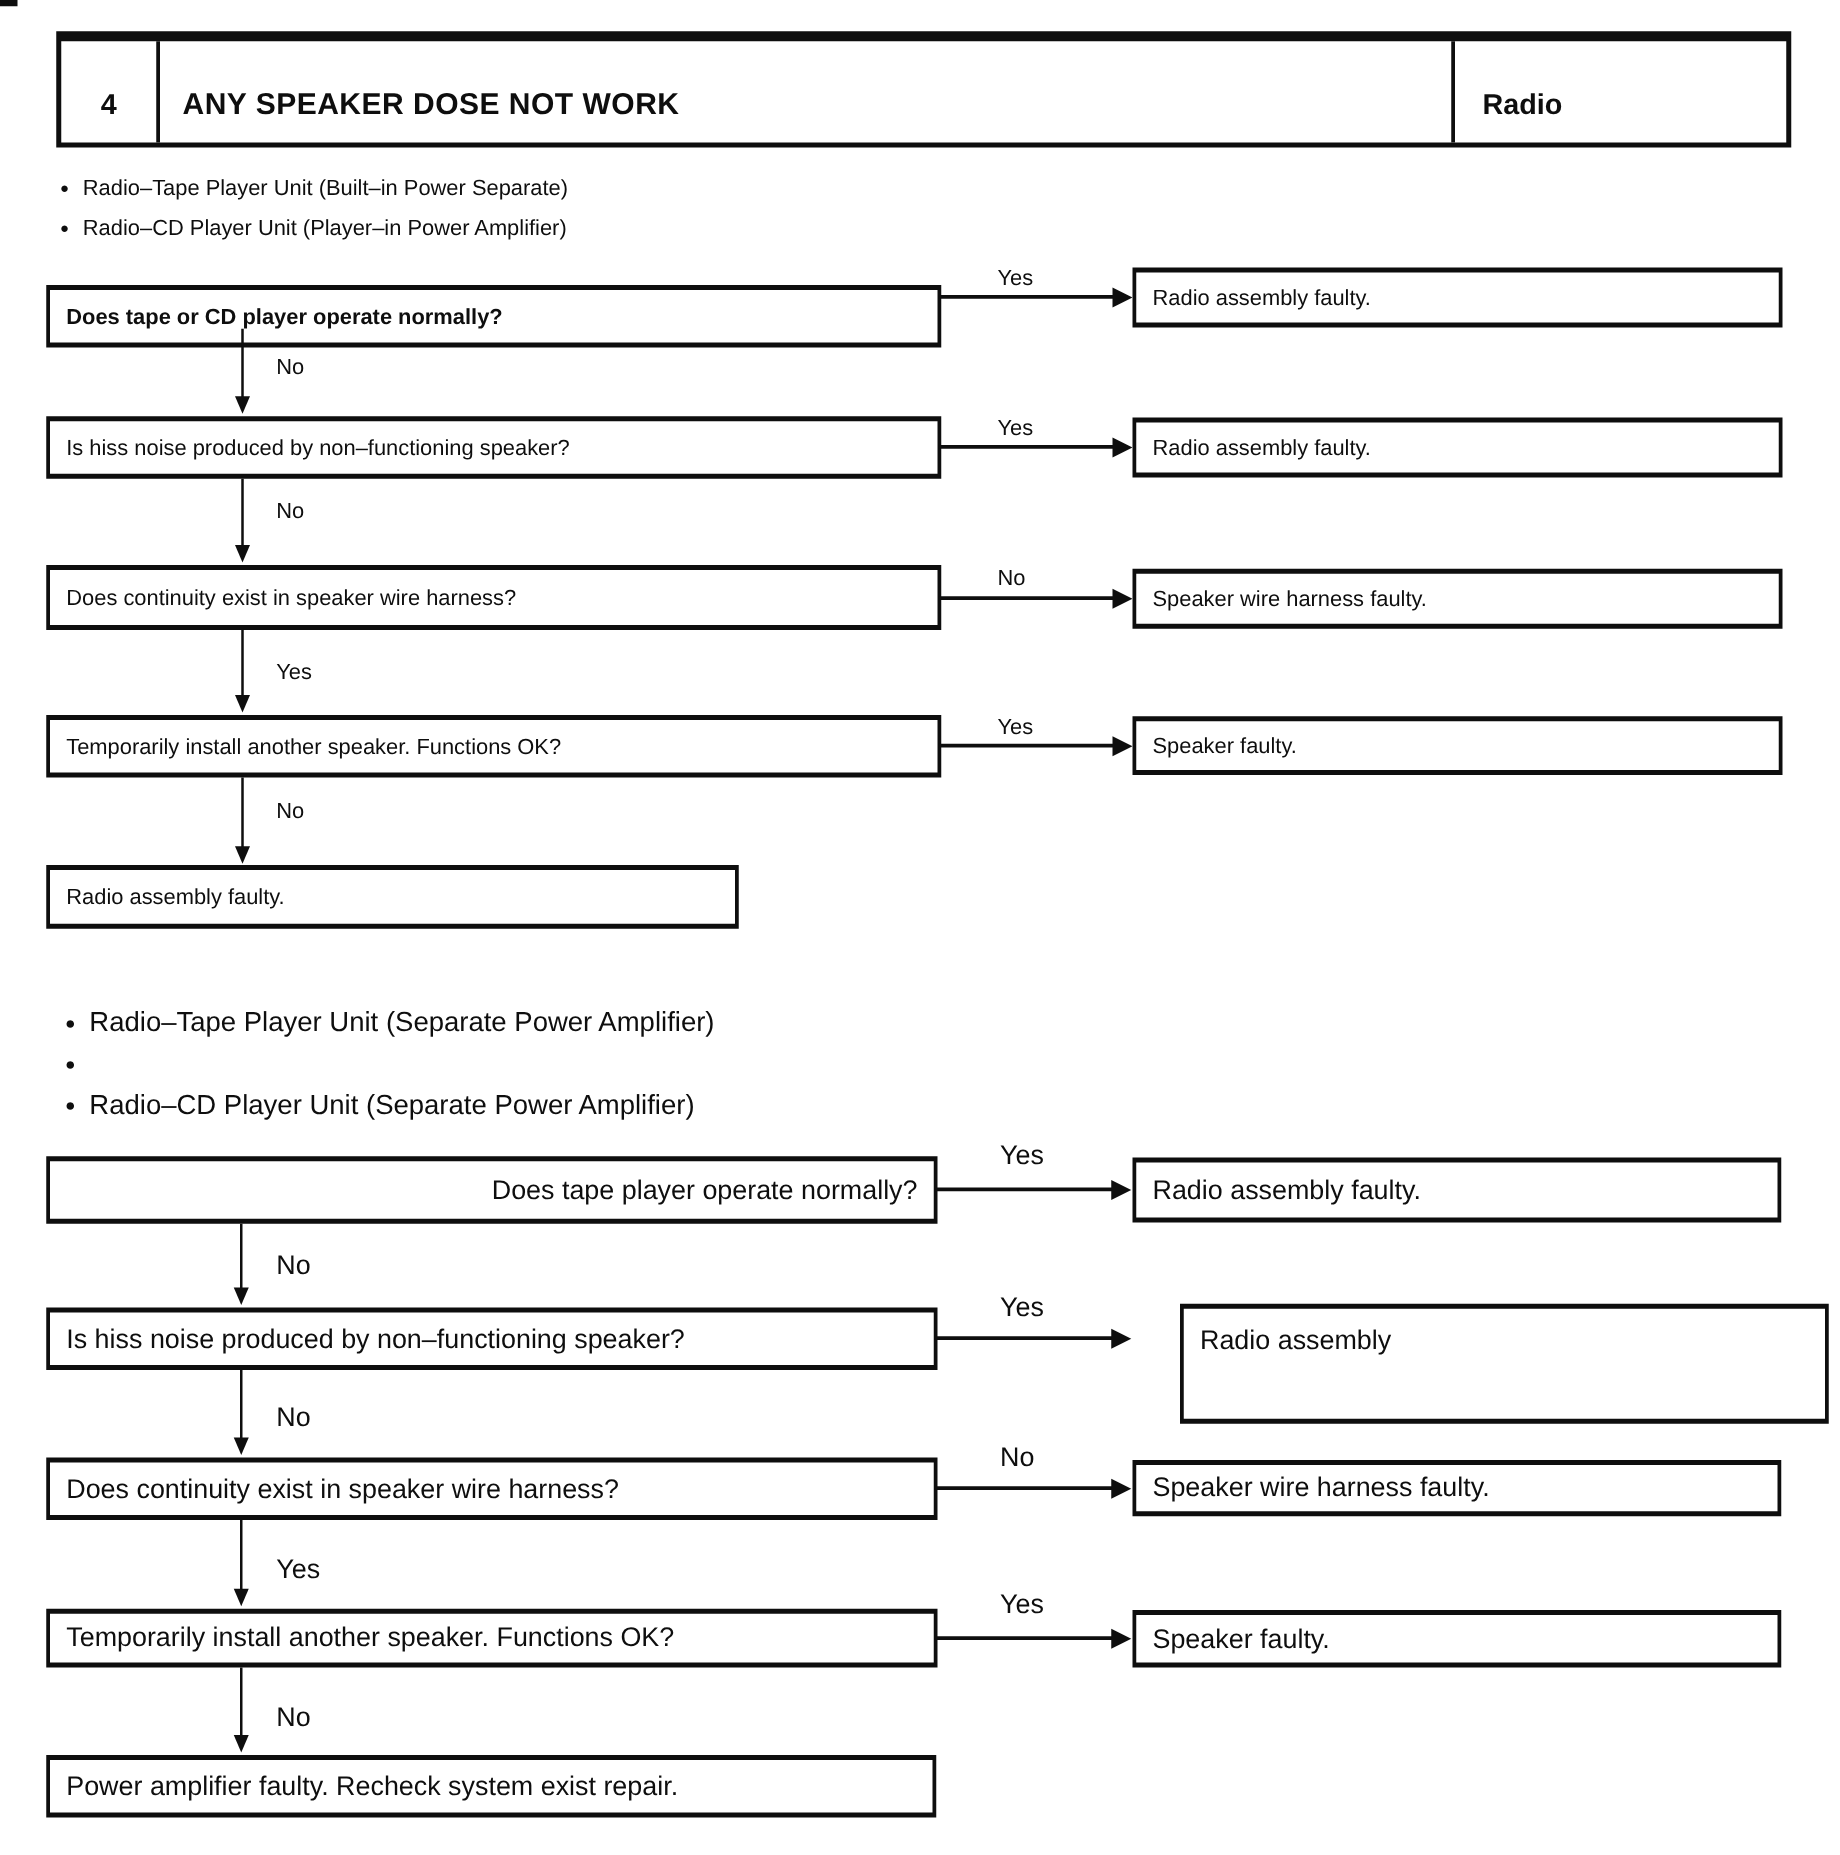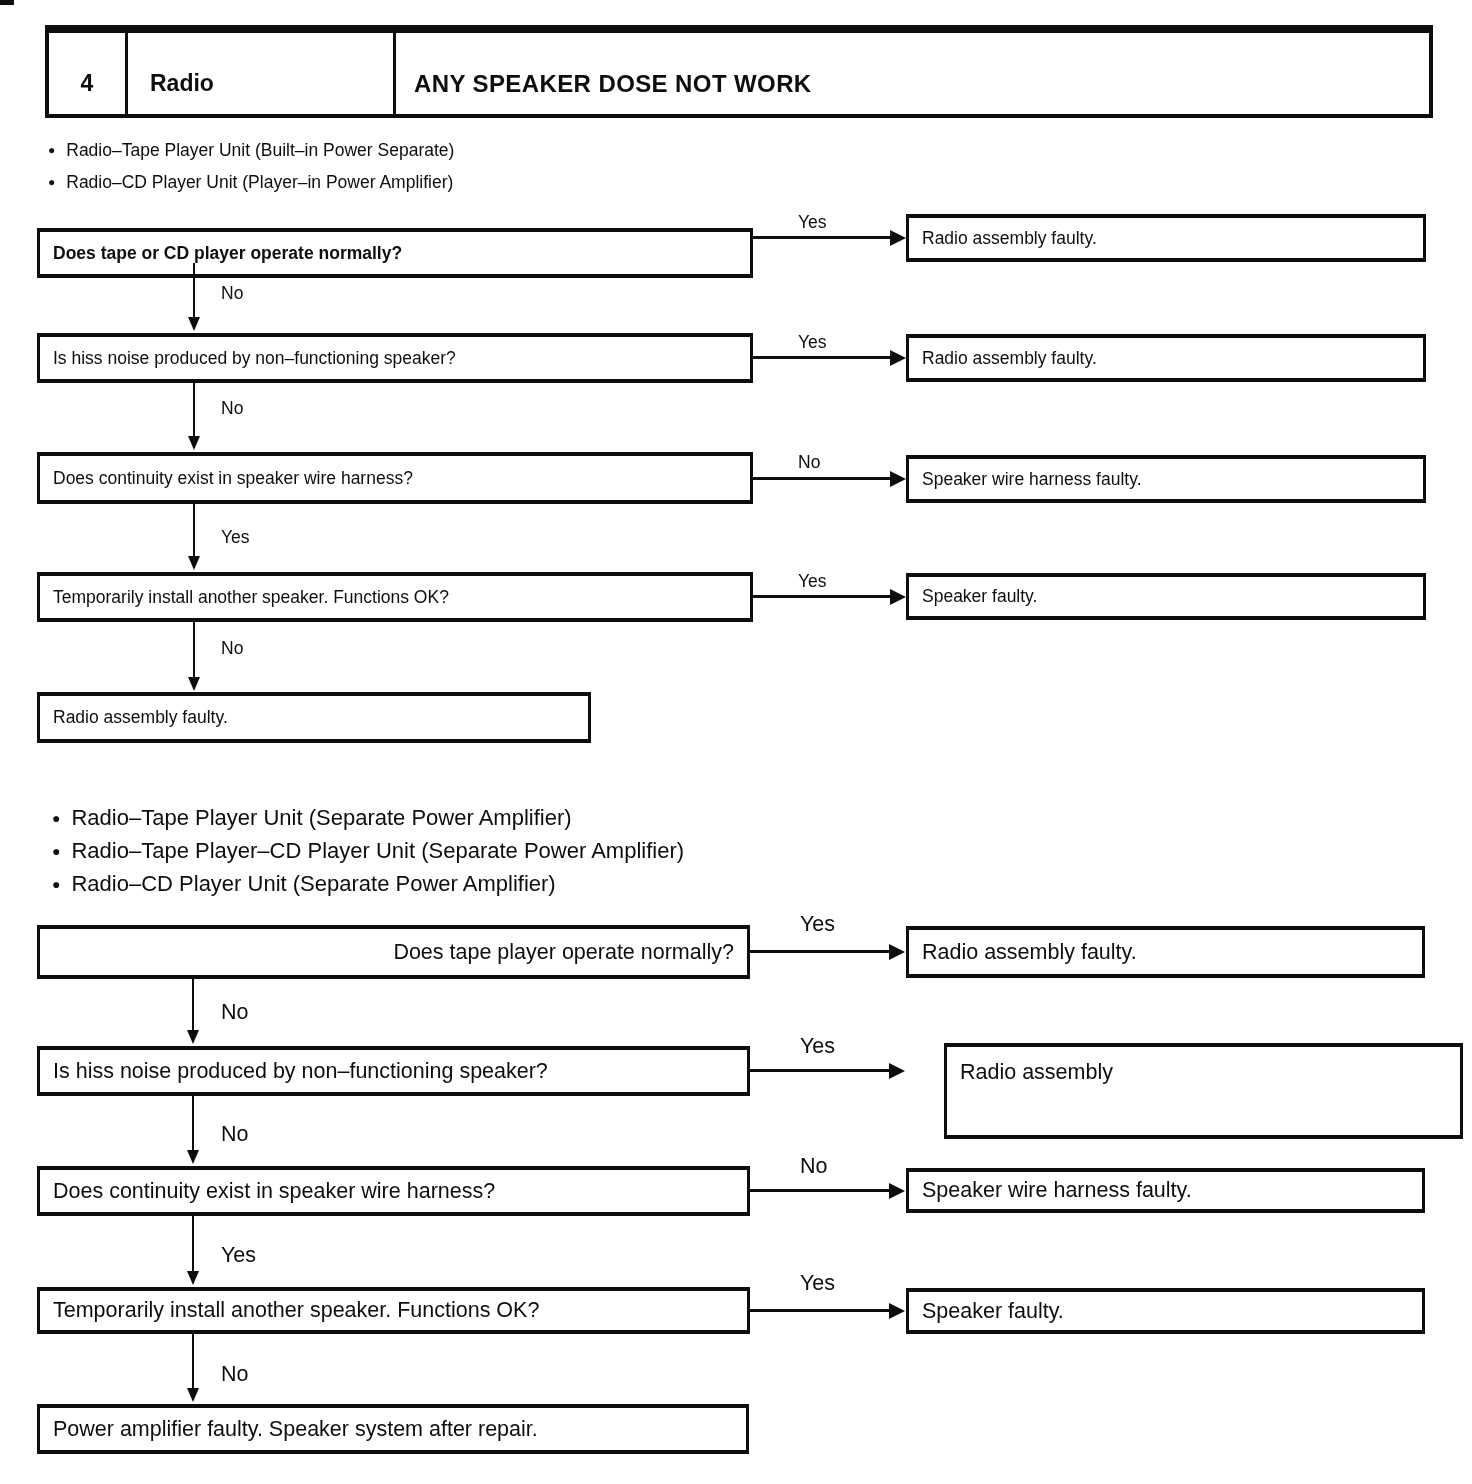--- a/index.html
+++ b/index.html
@@ -36,22 +36,22 @@
   .artifact{position:absolute;left:0;top:0;width:14px;height:5px;background:#0e0e0e;}
 </style>
 </head>
 <body>
 
 <div class="page">
   <div class="artifact"></div>
 
   <div class="hdr">
     <div class="hcell hnum">4</div>
+    <div class="hcell httl">ANY SPEAKER DOSE NOT WORK</div>
     <div class="hcell hsec">Radio</div>
-    <div class="hcell httl">ANY SPEAKER DOSE NOT WORK</div>
   </div>
 
   <div class="bullet b1" style="left:48px;top:135px;height:30px;">
     <span class="dot">●</span>
     <span>Radio–Tape Player Unit (Built–in Power Separate)</span>
   </div>
   <div class="bullet b1" style="left:48px;top:167px;height:30px;">
     <span class="dot">●</span>
     <span>Radio–CD Player Unit (Player–in Power Amplifier)</span>
   </div>
@@ -103,21 +103,20 @@
   <div class="fin f1" style="left:37px;top:692px;width:554px;height:51px;">
     <span>Radio assembly faulty.</span>
   </div>
 
   <div class="bullet b2" style="left:52px;top:801px;height:33px;">
     <span class="dot">●</span>
     <span>Radio–Tape Player Unit (Separate Power Amplifier)</span>
   </div>
   <div class="bullet b2" style="left:52px;top:834px;height:33px;">
     <span class="dot">●</span>
-    <span>Radio–Tape Player–CD Player Unit (Separate Power Amplifier)</span>
   </div>
   <div class="bullet b2" style="left:52px;top:867px;height:33px;">
     <span class="dot">●</span>
     <span>Radio–CD Player Unit (Separate Power Amplifier)</span>
   </div>
 
   <div class="q f2" style="left:37px;top:925px;width:713px;height:54px;justify-content:flex-end;">
     <span>Does tape player operate normally?</span>
   </div>
   <div class="ha" style="left:748px;top:950px;width:142px;"></div>
@@ -155,15 +154,15 @@
   </div>
   <div class="ha" style="left:748px;top:1309px;width:142px;"></div>
   <div class="hl f2" style="left:800px;top:1271px;">Yes</div>
   <div class="r f2" style="left:906px;top:1288px;width:519px;height:46px;">
     <span>Speaker faulty.</span>
   </div>
   <div class="va" style="left:192px;top:1334px;height:55px;"></div>
   <div class="vl f2" style="left:221px;top:1362px;">No</div>
 
   <div class="fin f2" style="left:37px;top:1404px;width:712px;height:50px;">
-    <span>Power amplifier faulty. Speaker system after repair.</span>
+    <span>Power amplifier faulty. Recheck system exist repair.</span>
   </div>
 </div>
 
 </body></html>

